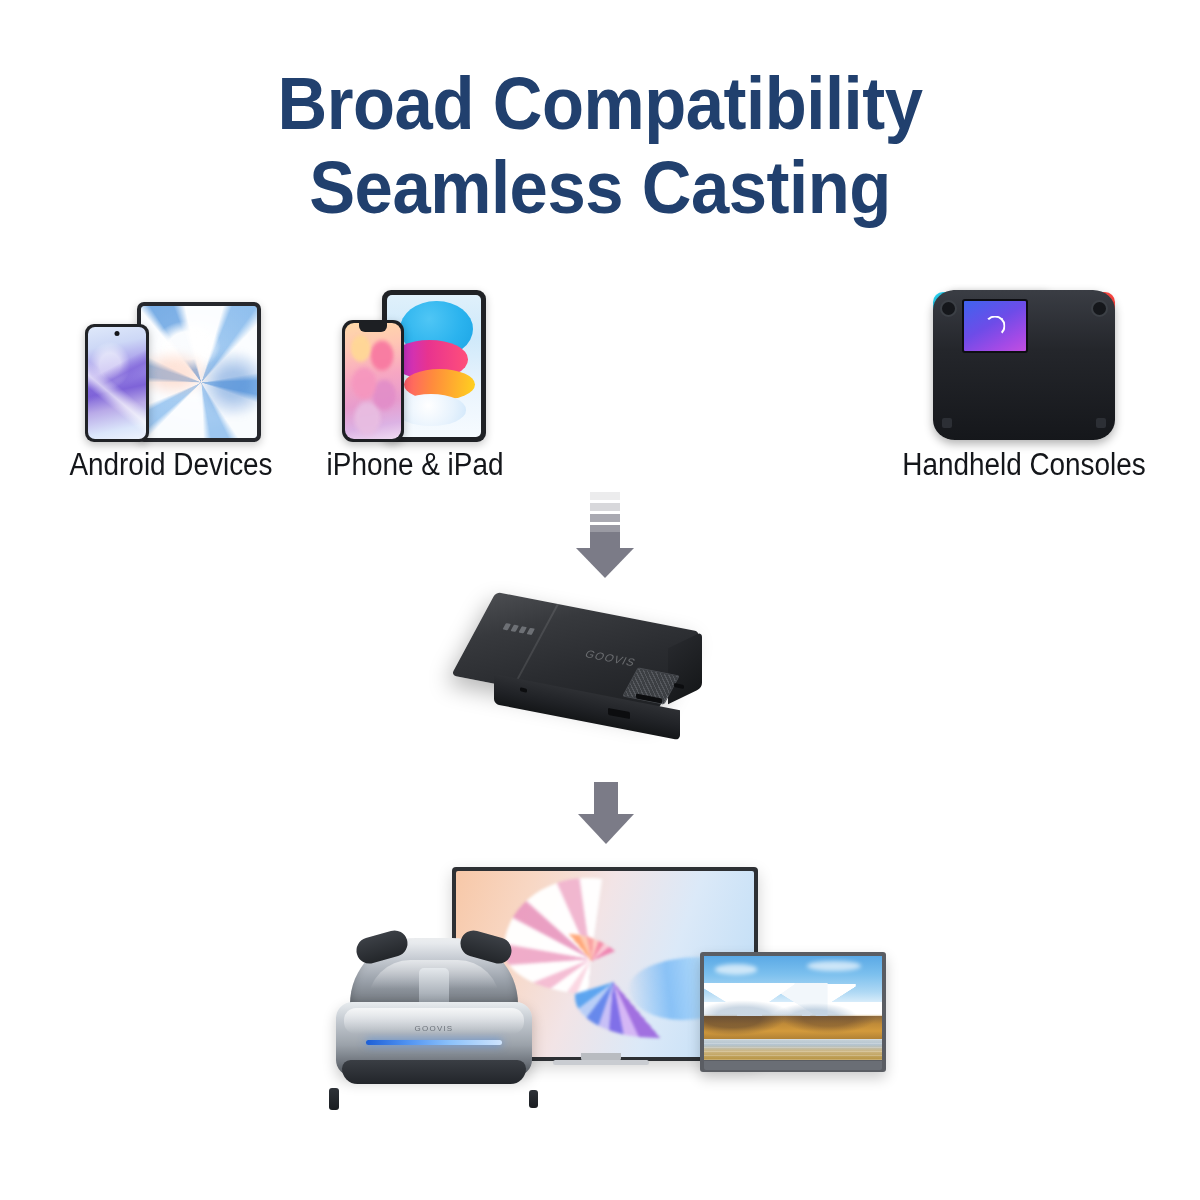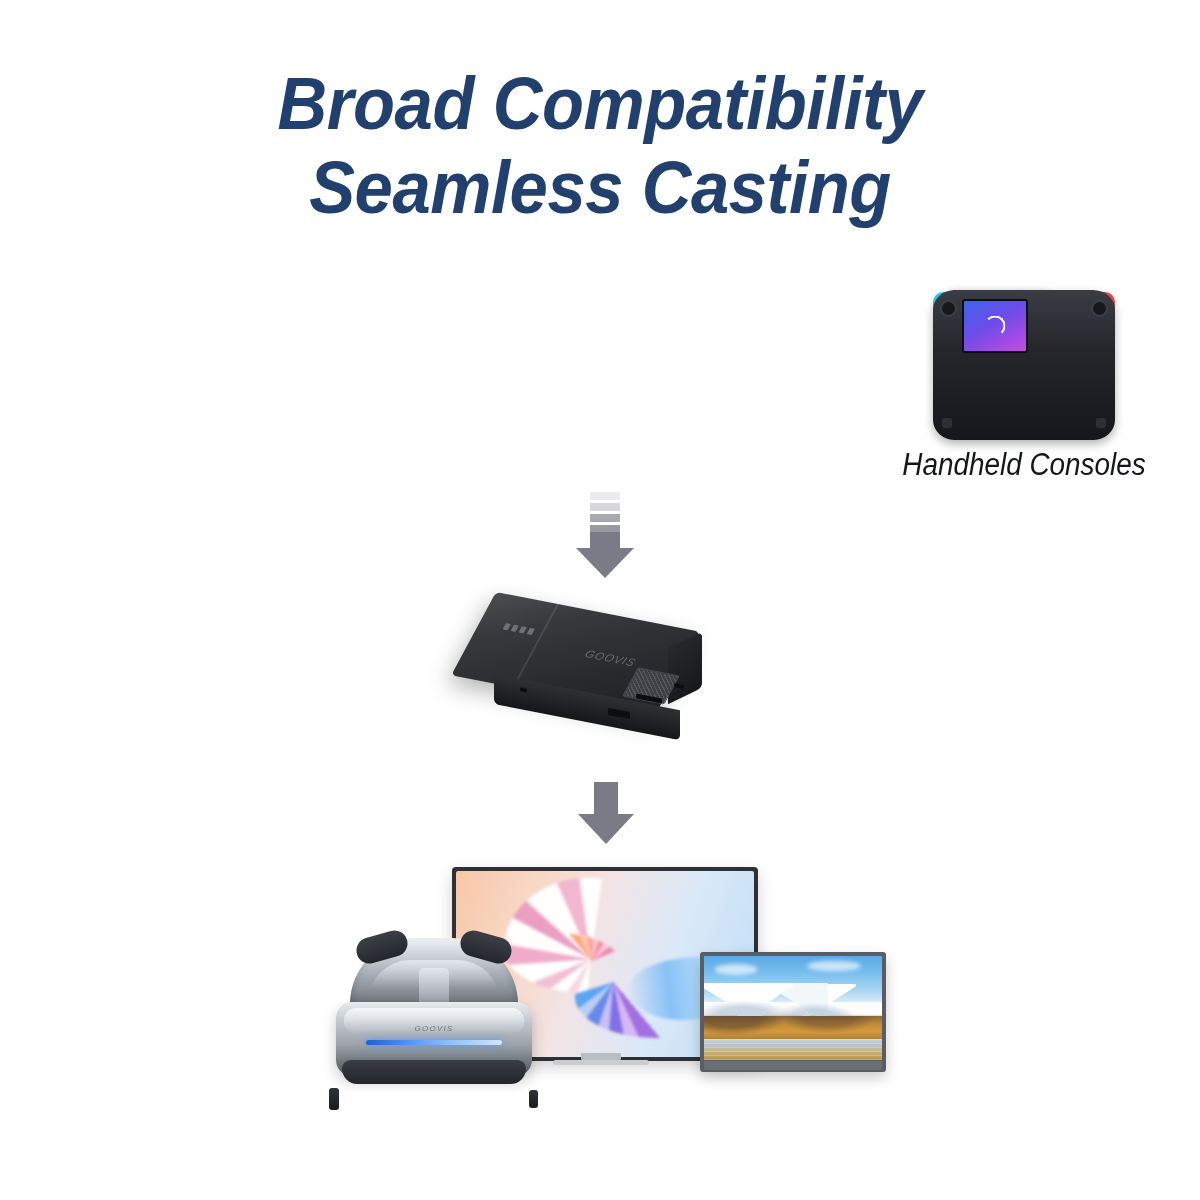--- a/index.html
+++ b/index.html
@@ -12,21 +12,20 @@
     height: 1200px;
     position: relative;
     overflow: hidden;
     font-family: "Liberation Sans", sans-serif;
     -webkit-font-smoothing: antialiased;
   }
   .stage {
     position: absolute;
     inset: 0;
     background: #ffffff;
-    font-style: italic;
   }
 
   
   .title-block {
     position: absolute;
     top: 62px;
     left: 0;
     width: 1200px;
     text-align: center;
   }
@@ -583,21 +582,50 @@
 
 <div class="stage">
 
   <div class="title-block">
     <div class="title-line">Broad Compatibility</div>
     <div class="title-line">Seamless Casting</div>
   </div>
 
   <div class="device-row">
 
-
+    <div class="device-group" style="left:40px; width:262px;">
+      <div class="group-art" style="width:172px;">
+        <div class="bezel and-tab">
+          <div class="sc"></div>
+        </div>
+        <div class="bezel and-phone">
+          <div class="sc"></div>
+            <div class="cam"></div>
+        </div>
+      </div>
+      <div class="group-label">Android Devices</div>
+    </div>
+
+    <div class="device-group" style="left:315px; width:200px;">
+      <div class="group-art" style="width:146px;">
+        <div class="bezel ap-pad">
+          <div class="sc">
+              <div class="b1"></div>
+              <div class="b2"></div>
+              <div class="b3"></div>
+              <div class="b4"></div>
+            </div>
+        </div>
+        <div class="bezel ap-phone">
+          <div class="sc"></div>
+            <div class="notch"></div>
+        </div>
+      </div>
+      <div class="group-label">iPhone &amp; iPad</div>
+    </div>
 
 
     <div class="device-group" style="left:890px; width:268px;">
       <div class="group-art" style="width:182px;">
         <div class="switch">
           <div class="jc-l"></div>
           <div class="jc-r"></div>
           <div class="body">
             <div class="sc">
               <div class="logo">SWITCH 2</div>

